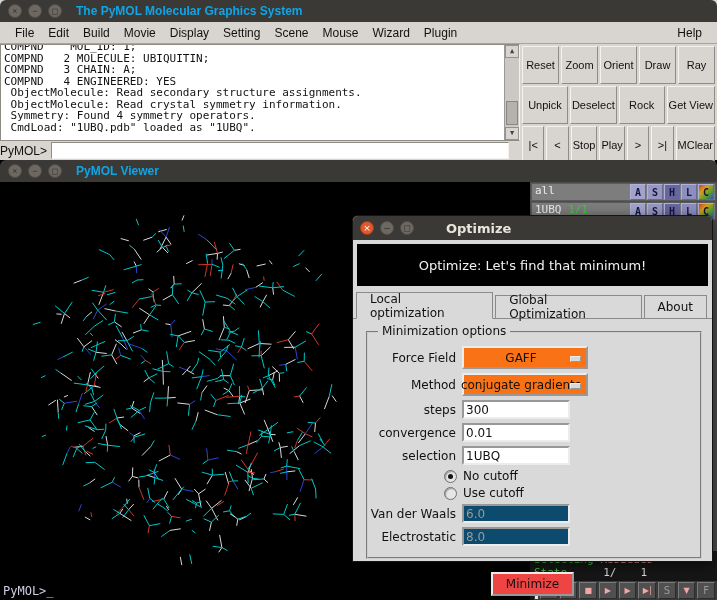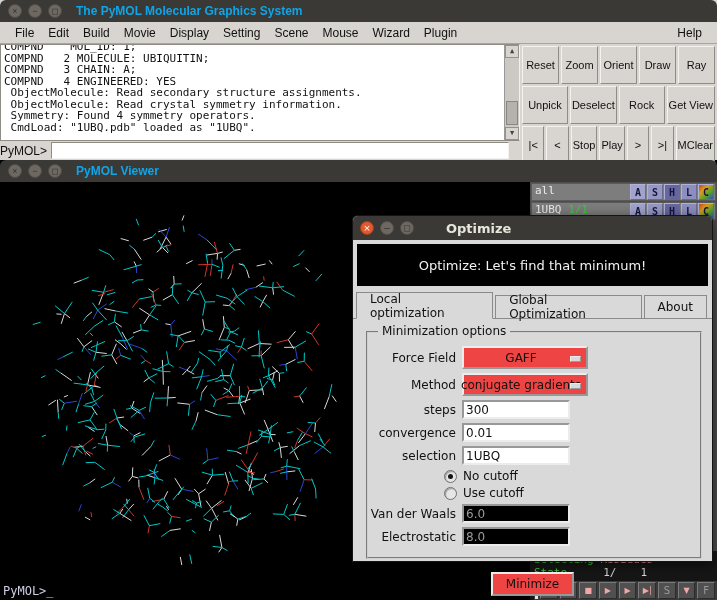--- a/index.html
+++ b/index.html
@@ -73,27 +73,27 @@
   .banner{margin:4px 4px 4px;height:42px;background:#000;color:#f2f2f2;font-size:13px;
           display:flex;align-items:center;justify-content:center;}
   .tabs{display:flex;align-items:flex-end;border-bottom:1px solid #8a8a8a;padding:2px 3px 0;}
   .tab{border:1px solid #8a8a8a;border-bottom:0;background:#d9d9d9;padding:0 13px;height:22px;
        display:flex;align-items:center;margin-right:2px;font-size:12px;color:#111;}
   .tab.active{height:25px;border-bottom:1px solid #d9d9d9;margin-bottom:-1px;}
   .groupbox{position:relative;margin:12px 10px 0 13px;border:2px groove #cfcfcf;padding:9px 6px 7px 0;}
   .gb-title{position:absolute;top:-9px;left:10px;background:#d9d9d9;padding:0 4px;font-size:12px;color:#111;}
   .frow{display:flex;align-items:center;margin:4px 0;}
   .flabel{width:88px;text-align:right;margin-right:6px;font-size:12px;color:#111;white-space:nowrap;}
-  .dropdown{width:122px;height:19px;background:#ef4444;border:2px outset #ececec;display:flex;
+  .dropdown{width:122px;height:19px;background:#f97316;border:2px outset #ececec;display:flex;
             align-items:center;justify-content:center;font-size:12px;color:#111;position:relative;box-sizing:content-box;}
   .dd-ind{position:absolute;right:5px;top:8px;width:9px;height:4px;border:1px outset #ececec;background:#d9d9d9;}
   .dropdown .dd-text{margin-right:8px;white-space:nowrap;}
   .tinput{width:100px;height:15px;border:2px inset #ececec;background:#fff;font-size:12px;padding:0 2px;
           outline:none;font-family:"DejaVu Sans",sans-serif;color:#111;}
-  .tinput:disabled{background:#000000;color:#9a9a9a;}
+  .tinput:disabled{background:#0c4a6e;color:#9a9a9a;}
   .radiorow{display:flex;align-items:center;margin:3px 0 3px 76px;font-size:12px;gap:6px;color:#111;}
   .radio{width:11px;height:11px;border-radius:50%;border:1px solid #6f6f6f;background:#e6e6e6;
          position:relative;box-shadow:inset 1px 1px 1px #9a9a9a;flex:0 0 auto;}
   .radio.checked::after{content:"";position:absolute;left:3px;top:3px;width:5px;height:5px;border-radius:50%;background:#141414;}
   .minimize-btn{display:block;margin:13px auto 0;padding:3px 13px;background:#ef4444;border:2px outset #ececec;
                 font-size:12px;font-family:"DejaVu Sans",sans-serif;color:#111;}
 </style>
 </head>
 <body>
 

